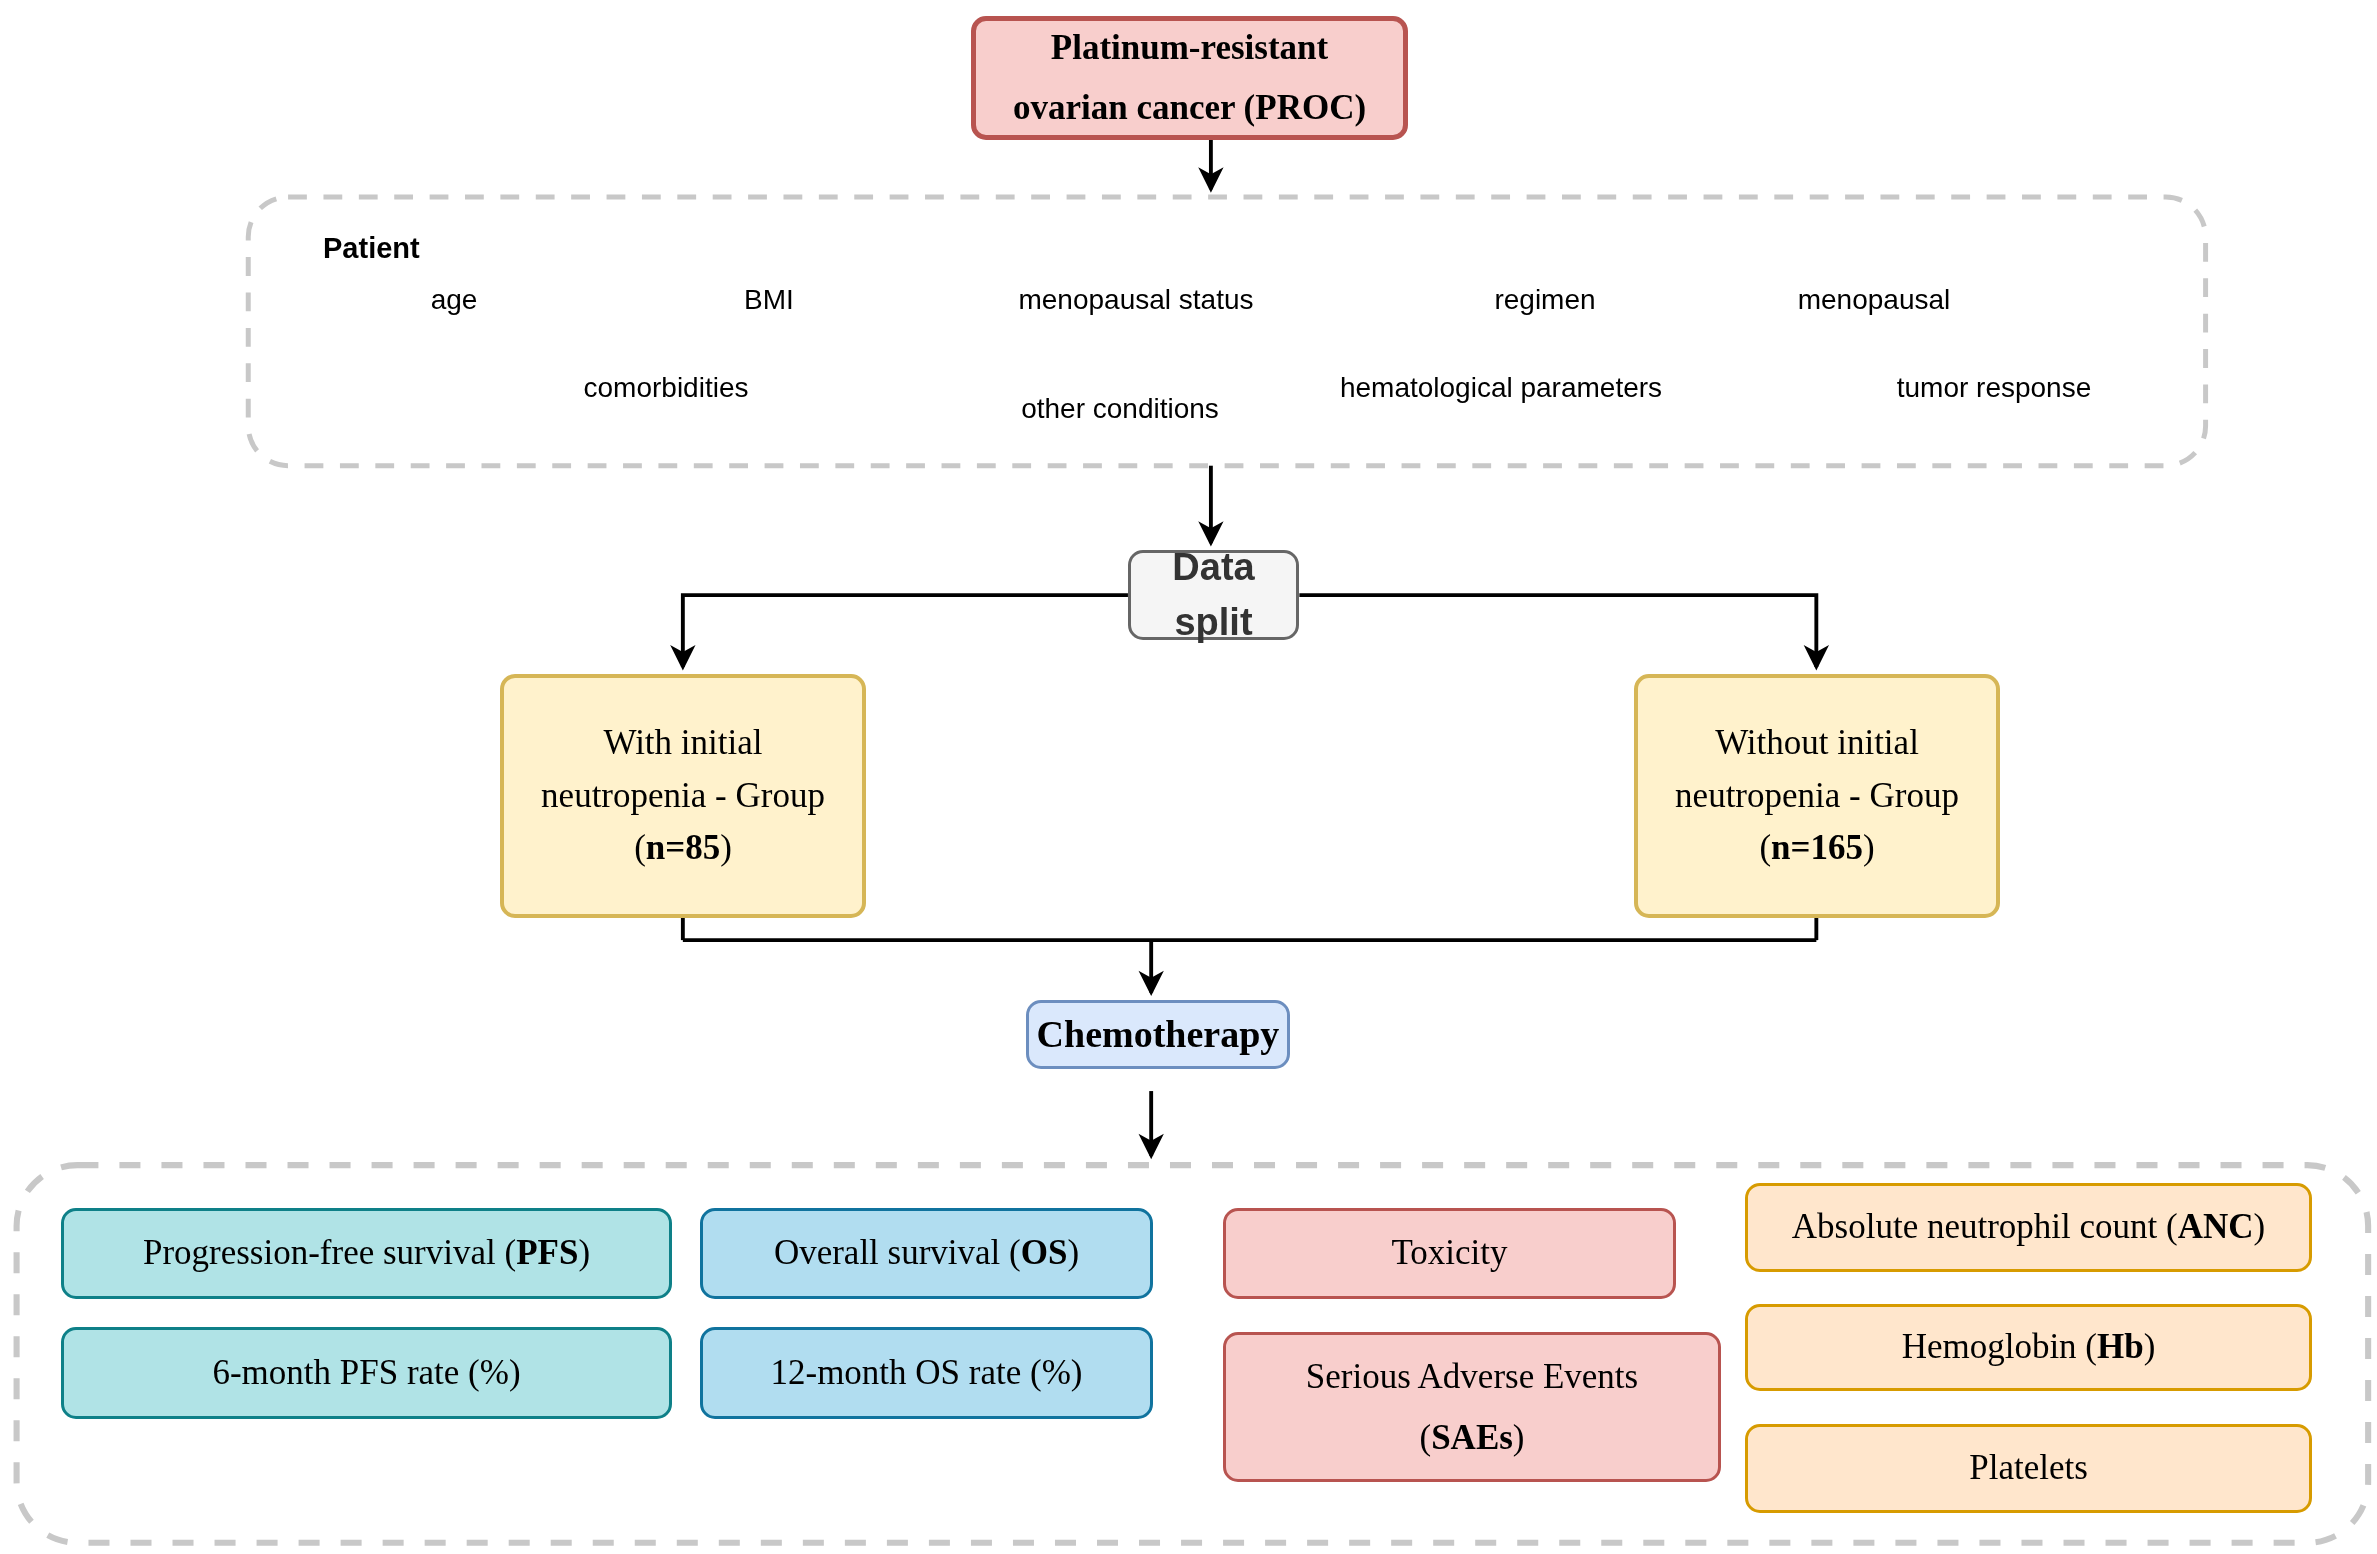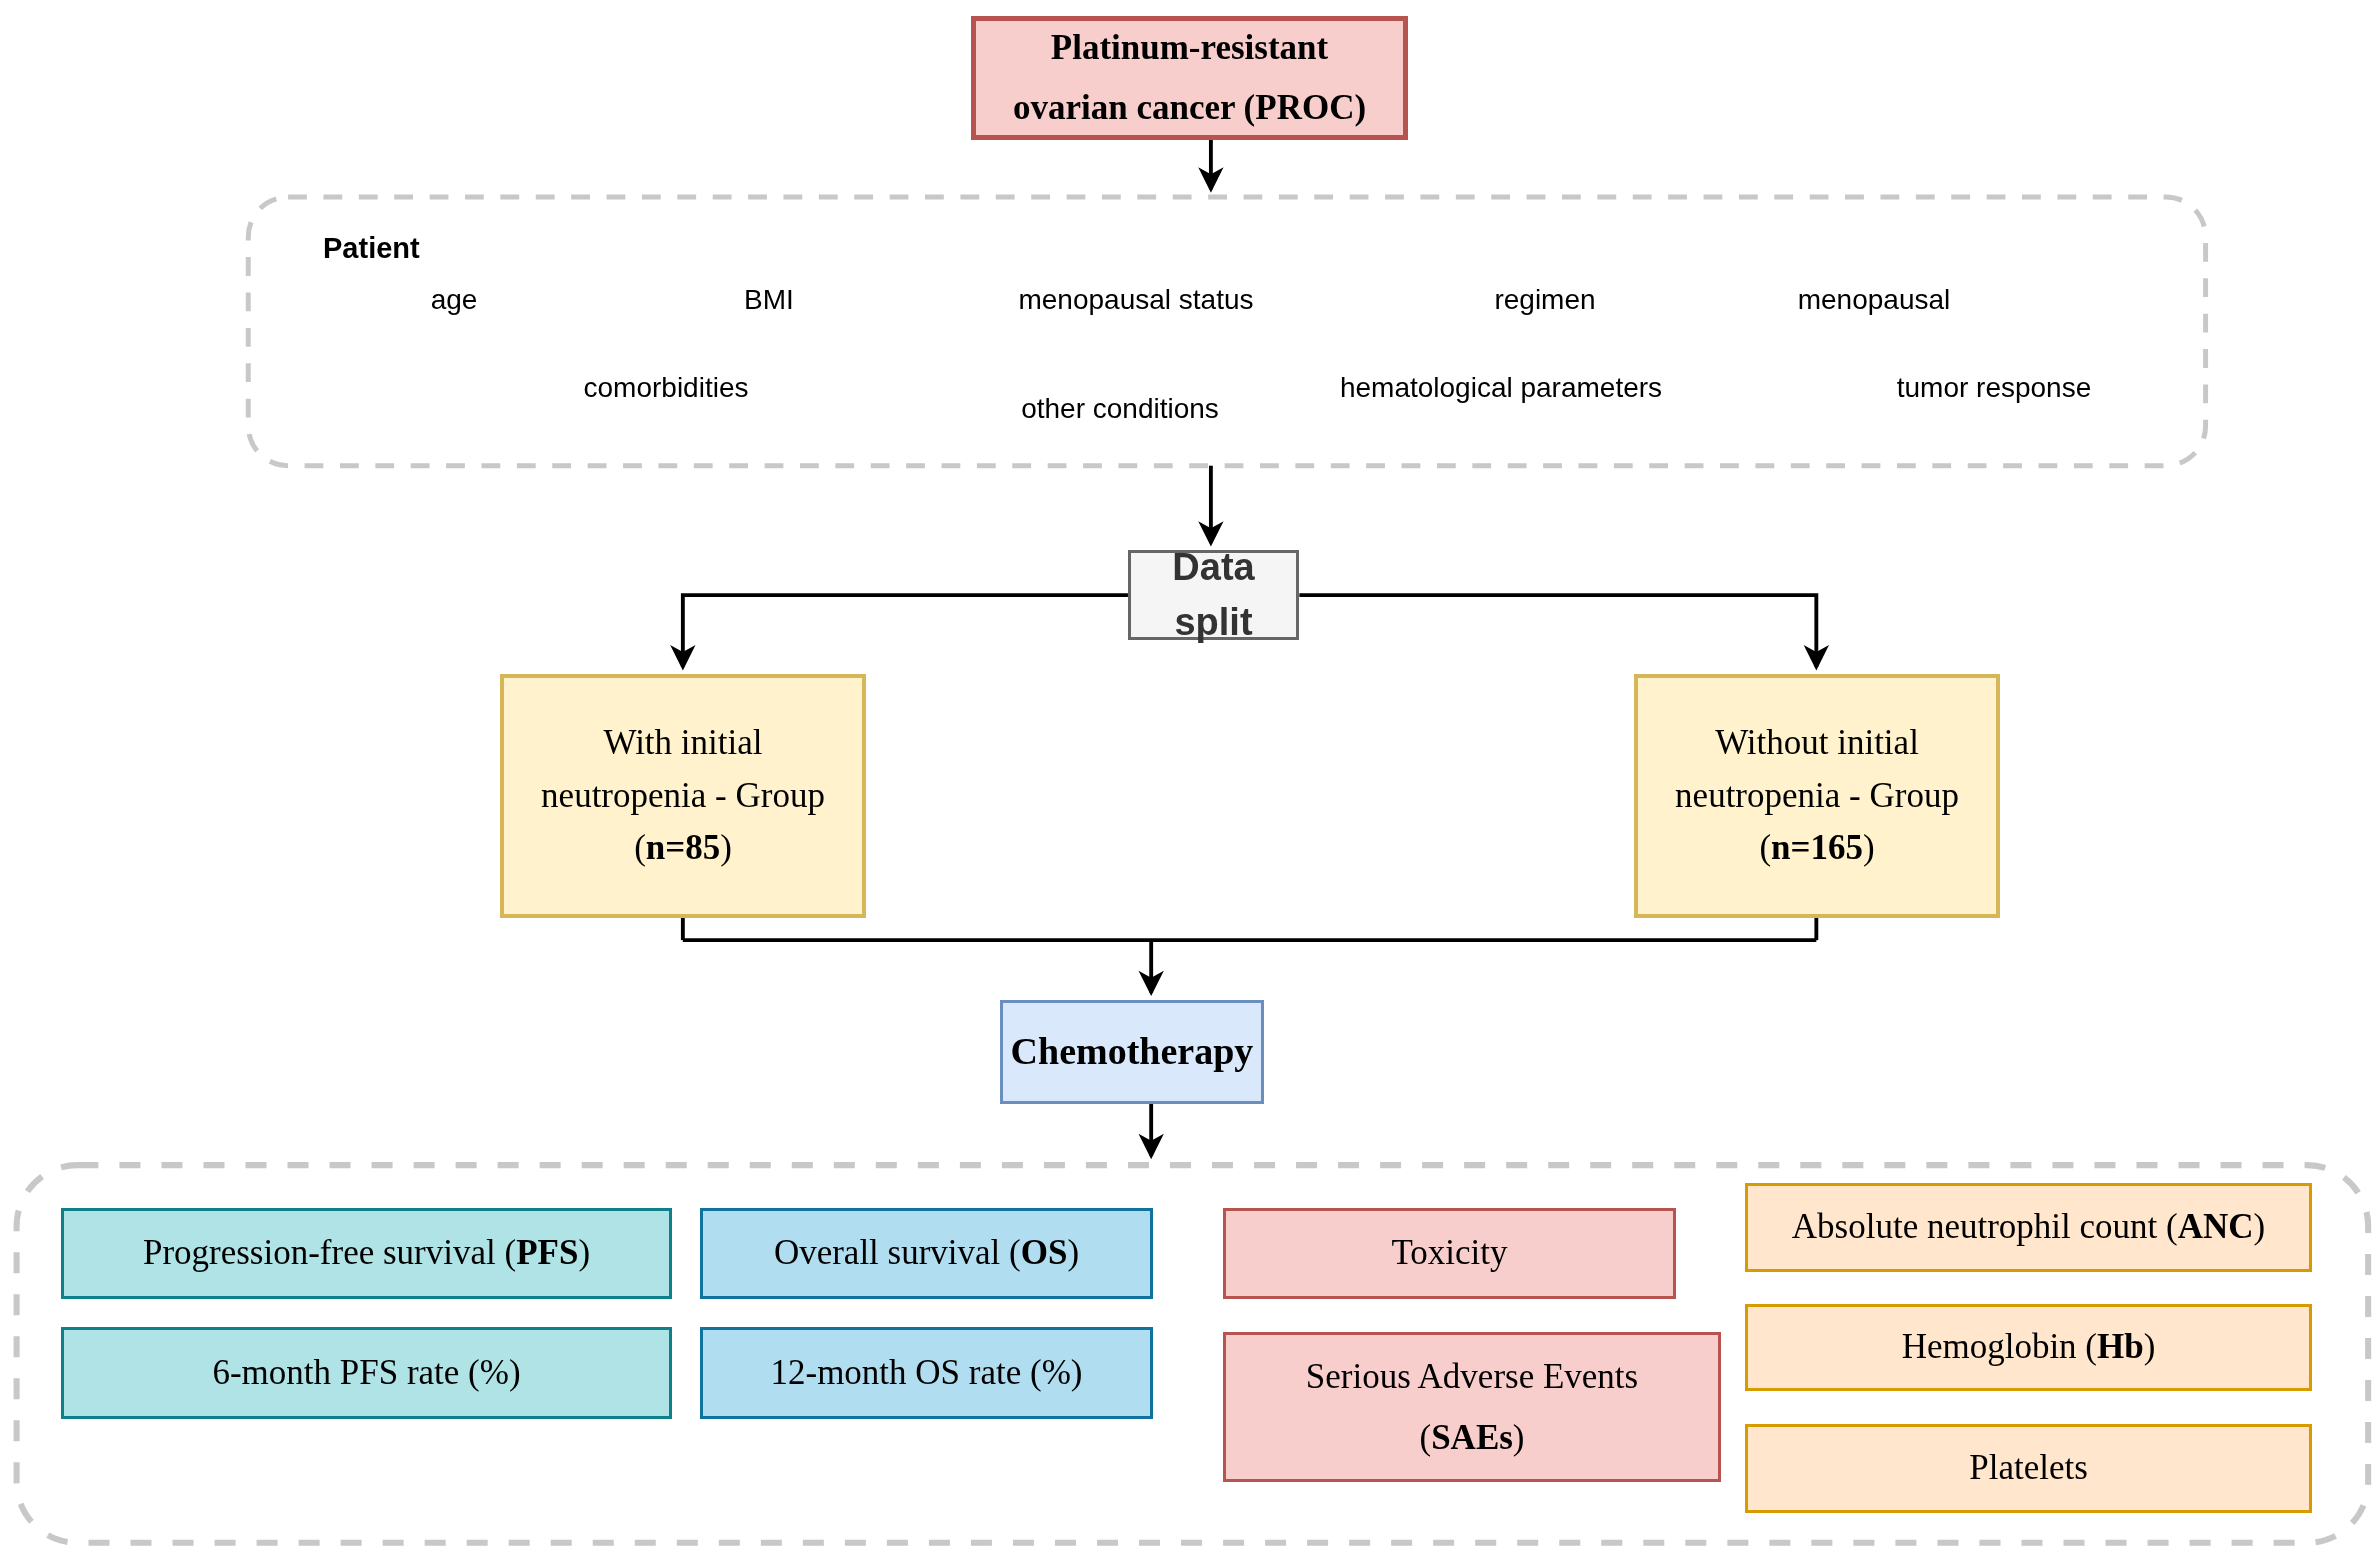--- a/index.html
+++ b/index.html
@@ -26,20 +26,21 @@
 
   .box {
     position: absolute; z-index: 2;
     box-sizing: border-box;
     display: flex; flex-direction: column;
     align-items: center; justify-content: center;
     text-align: center;
     color: #000;
     font-size: 35px;
     line-height: 1.45;
+    border-radius: 15px;
   }
   .node-pink   { background: var(--pink_fill);      border: 3.9px solid var(--pink_stroke); }
   .node-root   { background: var(--pink_fill);      border: 5px solid var(--pink_stroke); font-weight: bold; line-height: 1.7; }
   .node-yellow { background: var(--yellow_fill);    border: 4.4px solid var(--yellow_stroke); line-height: 1.5; }
   .node-gray   { background: var(--gray_fill);      border: 3.9px solid var(--gray_stroke);
                  font-family: "Liberation Sans", "DejaVu Sans", sans-serif;
                  font-weight: bold; font-size: 38px; color: var(--datasplit_text, #333); }
   .node-blue   { background: var(--blue_fill);      border: 3.9px solid var(--blue_stroke); font-weight: bold; font-size: 38px; }
   .node-teal   { background: var(--teal_fill);      border: 3.9px solid var(--teal_stroke); }
   .node-lblue  { background: var(--lightblue_fill); border: 3.9px solid var(--lightblue_stroke); }
@@ -119,21 +120,21 @@
   </div>
 
   <div class="box node-yellow" style="left:1634px; top:674px; width:366px; height:244px;">
     <span>Without initial</span>
     <span>neutropenia - Group</span>
     <span class="nowrap">
       <span>(</span><span class="b">n=165</span><span>)</span>
     </span>
   </div>
 
-  <div class="box node-blue" style="left:1000px; top:1000px; width:264px; height:104px;">
+  <div class="box node-blue" style="left:1026px; top:1000px; width:264px; height:69px;">
     <span>Chemotherapy</span>
   </div>
 
   <div class="box node-teal" style="left:61px; top:1208px; width:611px; height:91px;">
     <span class="nowrap">
       <span>Progression-free survival (</span><span class="b">PFS</span><span>)</span>
     </span>
   </div>
   <div class="box node-teal" style="left:61px; top:1327px; width:611px; height:92px;">
     <span>6-month PFS rate (%)</span>

